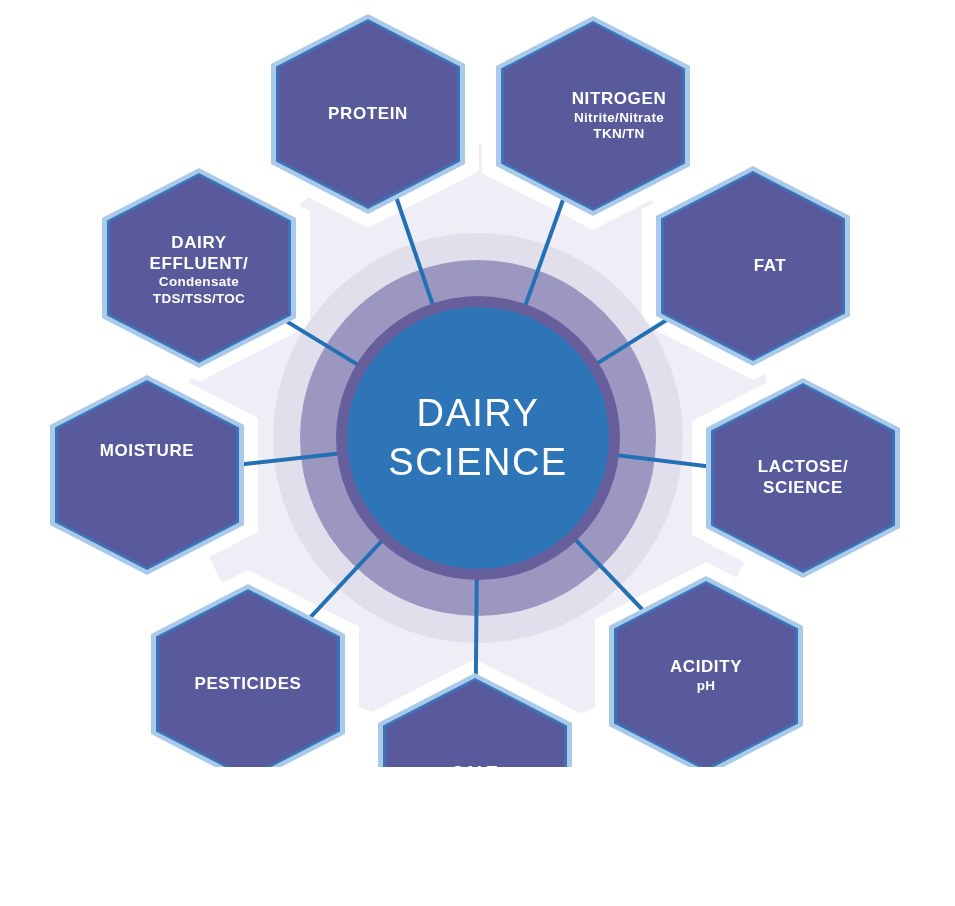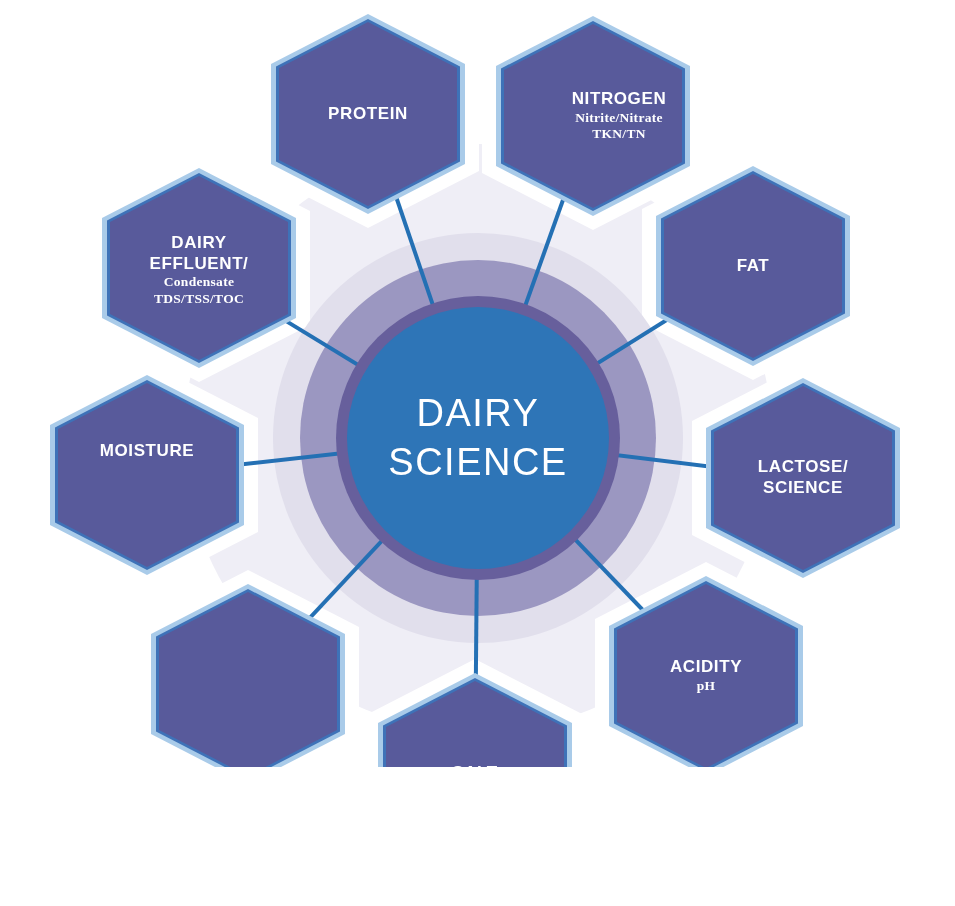--- a/index.html
+++ b/index.html
@@ -50,21 +50,21 @@
     letter-spacing:.6px;
     line-height:1.22;
   }
   .label .s{
     display:block;
     font-size:13.5px;
     font-weight:600;
     letter-spacing:.3px;
     line-height:1.22;
   }
-  .label .subwrap{margin-top:1px;font-family:Liberation Serif, serif;}
+  .label .subwrap{margin-top:1px;}
   .center-label{
     position:absolute;
     left:478px;top:438px;
     width:300px;
     transform:translate(-50%,-50%);
     text-align:center;
     color:var(--label-text);
     pointer-events:none;
   }
   .center-label .cl{
@@ -172,40 +172,43 @@
   </div>
 
   <div class="label" style="left:619px;top:116px">
     <span class="t">NITROGEN</span>
     <span class="subwrap">
       <span class="s">Nitrite/Nitrate</span>
       <span class="s">TKN/TN</span>
     </span>
   </div>
 
-  <div class="label" style="left:753px;top:266px">
+  <div class="label" style="left:770px;top:266px">
     <span class="t">FAT</span>
   </div>
 
   <div class="label" style="left:803px;top:478px">
     <span class="t">LACTOSE/</span>
     <span class="t">SCIENCE</span>
   </div>
 
   <div class="label" style="left:706px;top:676px">
     <span class="t">ACIDITY</span>
     <span class="subwrap">
       <span class="s">pH</span>
     </span>
   </div>
 
   <div class="label" style="left:475px;top:773px">
     <span class="t">SALT</span>
   </div>
 
+  <div class="label" style="left:248px;top:684px">
+    <span class="t">PESTICIDES</span>
+  </div>
 
   <div class="label" style="left:147px;top:451px">
     <span class="t">MOISTURE</span>
   </div>
 
   <div class="label" style="left:199px;top:270px">
     <span class="t">DAIRY</span>
     <span class="t">EFFLUENT/</span>
     <span class="subwrap">
       <span class="s">Condensate</span>

